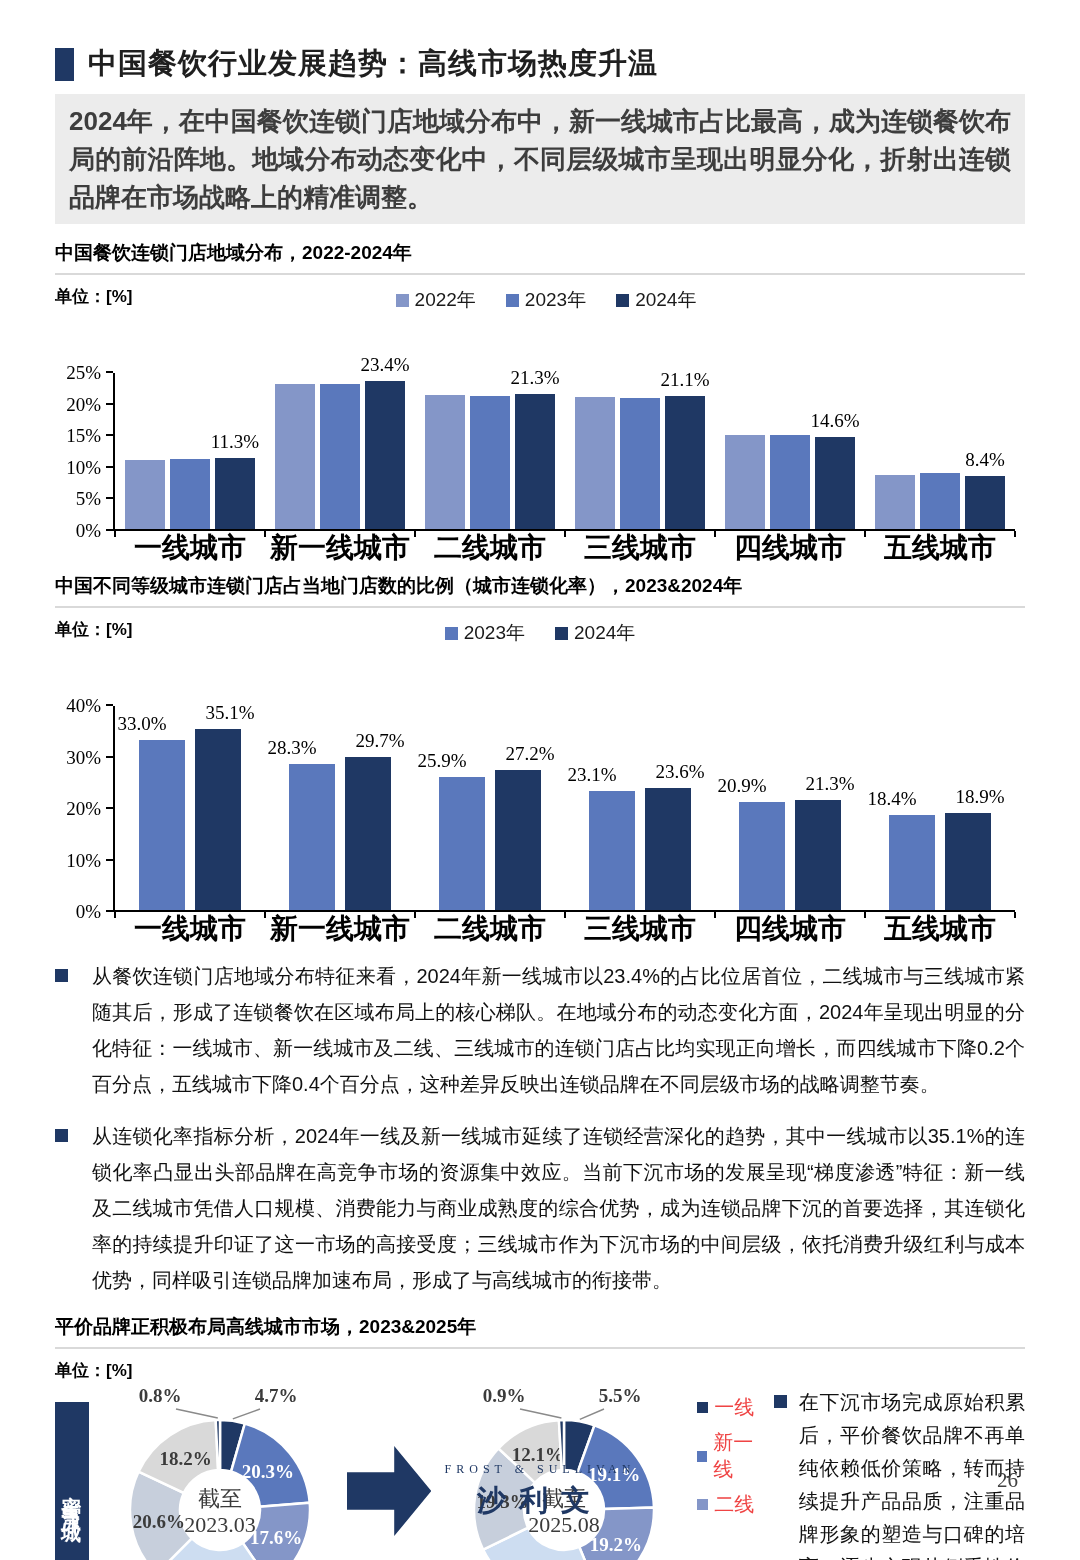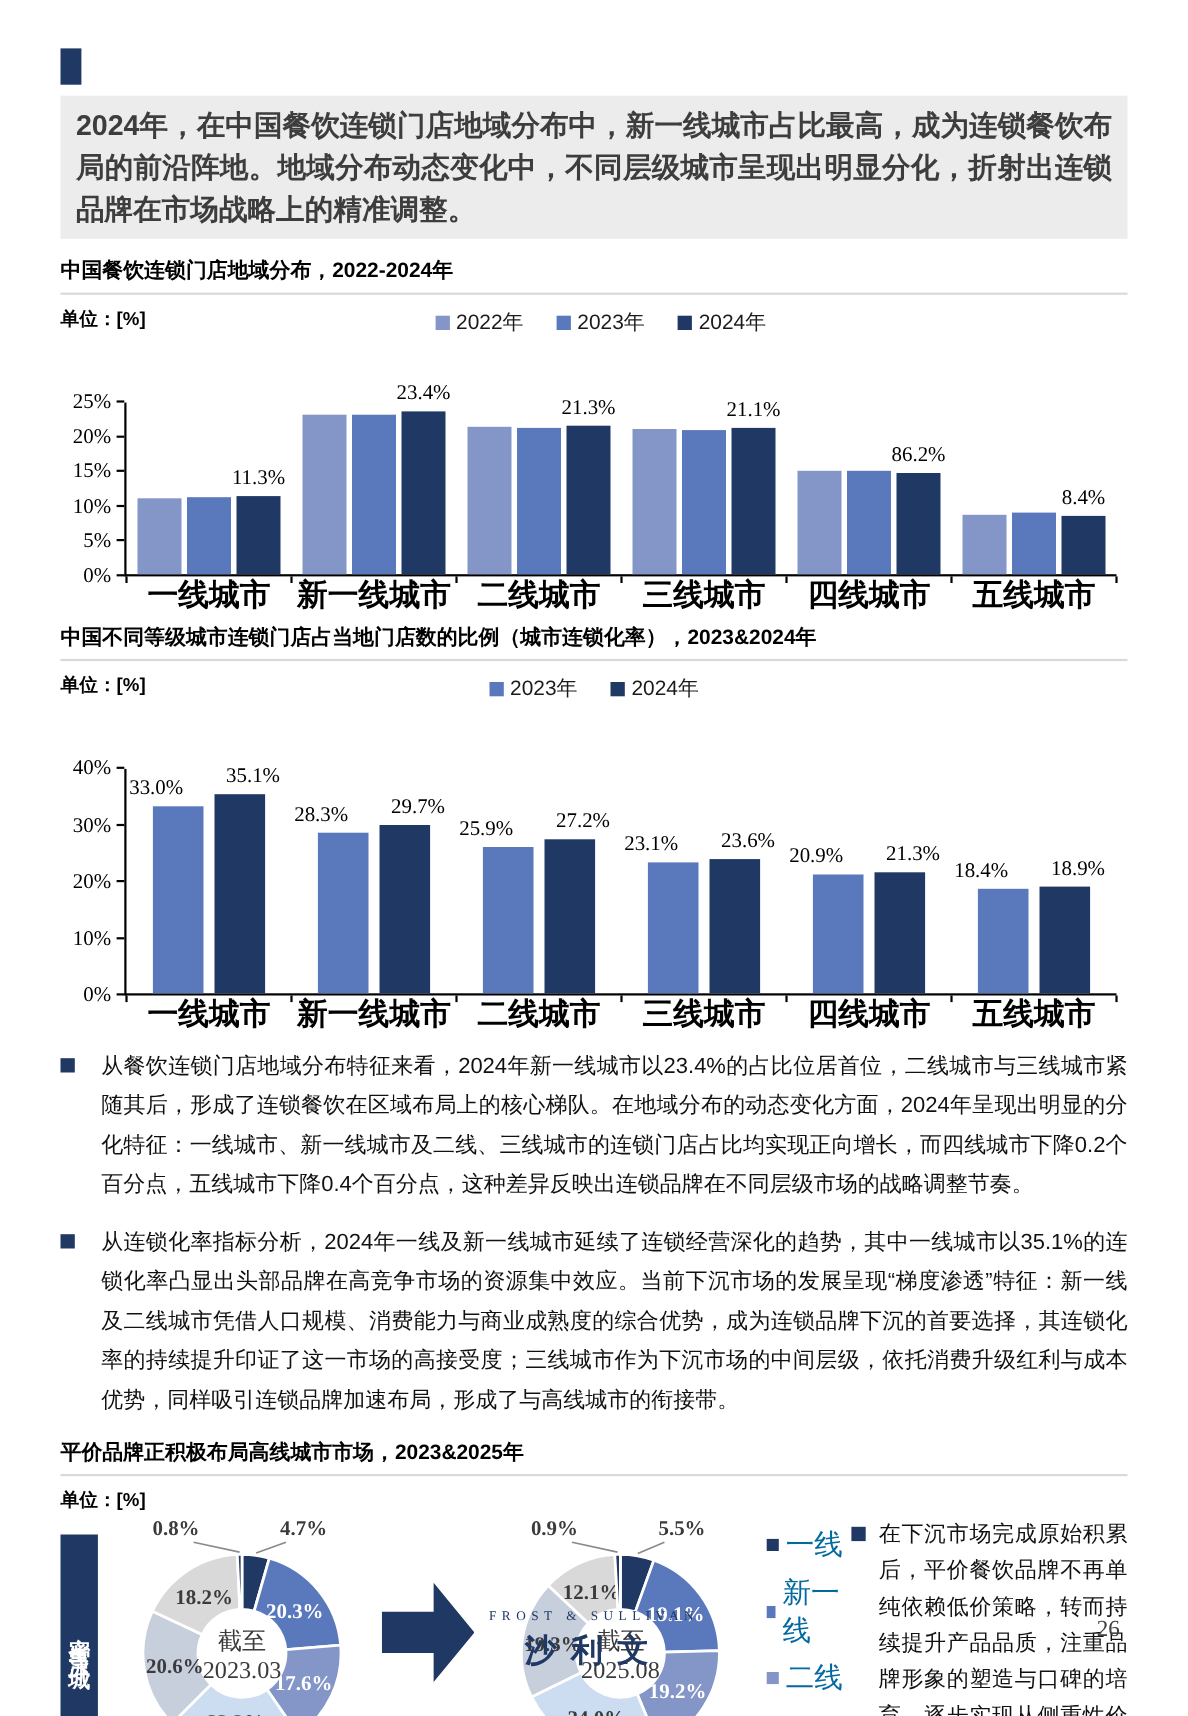--- a/index.html
+++ b/index.html
@@ -25,39 +25,40 @@
   .xlab{font-size:28px;font-weight:bold;color:#000;text-align:center;font-family:"Liberation Sans",sans-serif;}
   .bullets{margin:10px 0 0 0;padding:0;list-style:none;}
   .bullets li{display:flex;gap:24px;margin-bottom:16px;}
   .bmark{flex:0 0 13px;width:13px;height:13px;background:#1f3864;margin-top:11px;}
   .btext{font-size:20px;line-height:36px;text-align:justify;color:#111;}
   .sec3-row{display:flex;align-items:flex-start;margin-top:4px;}
   .brand-tab{width:34px;height:192px;background:#1f3864;color:#fff;writing-mode:vertical-rl;text-orientation:upright;font-size:20px;font-weight:bold;letter-spacing:9px;display:flex;align-items:center;justify-content:center;margin-top:16px;}
   .donut-wrap{width:250px;margin-left:6px;}
   .arrow{width:98px;height:94px;background:#1f3864;clip-path:polygon(0% 30%,56% 30%,56% 2%,100% 50%,56% 98%,56% 70%,0% 70%);margin:58px 2px 0 2px;}
   .pie-legend{display:flex;flex-direction:column;gap:8px;margin:8px 6px 0 8px;width:82px;}
-  .pie-legend .li{display:flex;align-items:center;gap:7px;font-size:26px;color:#0369a1;}
+  .pie-legend .li{display:flex;align-items:center;gap:7px;font-size:20px;color:#ef4444;}
   .note{display:flex;gap:12px;width:292px;margin-top:0;}
   .note .bmark{margin-top:9px;}
   .note .btext{font-size:20px;line-height:33px;}
   .footer{position:absolute;left:0;right:0;top:1462px;text-align:center;}
   .logo-top{font-size:12px;letter-spacing:5px;color:#1f3864;font-family:"Liberation Serif",serif;}
   .logo-main{font-size:29px;font-weight:bold;color:#1f3864;letter-spacing:13px;margin-top:4px;}
   .pageno{position:absolute;right:62px;top:1468px;font-family:"Liberation Serif",serif;font-size:21px;color:#404040;}
   svg text{font-family:"Liberation Serif",serif;}
   .donut-lab{font-weight:bold;}
 </style>
 </head>
 <body>
 
 <div class="page">
 
 
   <div class="title-row">
     <span class="tbar"></span>
+    <h1>中国餐饮行业发展趋势：高线市场热度升温</h1>
   </div>
 
   <div class="intro">2024年，在中国餐饮连锁门店地域分布中，新一线城市占比最高，成为连锁餐饮布局的前沿阵地。地域分布动态变化中，不同层级城市呈现出明显分化，折射出连锁品牌在市场战略上的精准调整。</div>
 
   <section>
     <div class="sec-title">中国餐饮连锁门店地域分布，2022-2024年</div>
     <div class="rule"></div>
     <div class="chart-head">
       <span class="unit">单位：[%]</span>
       <div class="legend" id="legend1">
@@ -117,21 +118,21 @@
         <div class="bc-el" style="left: 865px; width: 40px; bottom: 38px; height: 55.616px; background: rgb(90, 120, 188);"></div>
         <div class="bc-el" style="left: 160px; width: 40px; bottom: 38px; height: 71.416px; background: rgb(31, 56, 100);"></div>
         <div class="bc-el vlab" style="left: 180px; bottom: 114.416px; transform: translateX(-50%);">11.3%</div>
         <div class="bc-el" style="left: 310px; width: 40px; bottom: 38px; height: 147.888px; background: rgb(31, 56, 100);"></div>
         <div class="bc-el vlab" style="left: 330px; bottom: 190.888px; transform: translateX(-50%);">23.4%</div>
         <div class="bc-el" style="left: 460px; width: 40px; bottom: 38px; height: 134.616px; background: rgb(31, 56, 100);"></div>
         <div class="bc-el vlab" style="left: 480px; bottom: 177.616px; transform: translateX(-50%);">21.3%</div>
         <div class="bc-el" style="left: 610px; width: 40px; bottom: 38px; height: 133.352px; background: rgb(31, 56, 100);"></div>
         <div class="bc-el vlab" style="left: 630px; bottom: 176.352px; transform: translateX(-50%);">21.1%</div>
         <div class="bc-el" style="left: 760px; width: 40px; bottom: 38px; height: 92.272px; background: rgb(31, 56, 100);"></div>
-        <div class="bc-el vlab" style="left: 780px; bottom: 135.272px; transform: translateX(-50%);">86.2%</div>
+        <div class="bc-el vlab" style="left: 780px; bottom: 135.272px; transform: translateX(-50%);">14.6%</div>
         <div class="bc-el" style="left: 910px; width: 40px; bottom: 38px; height: 53.088px; background: rgb(31, 56, 100);"></div>
         <div class="bc-el vlab" style="left: 930px; bottom: 96.088px; transform: translateX(-50%);">8.4%</div>
       </div>
   </section>
 
   <section>
     <div class="sec-title">中国不同等级城市连锁门店占当地门店数的比例（城市连锁化率），2023&amp;2024年</div>
     <div class="rule"></div>
     <div class="chart-head">
       <span class="unit">单位：[%]</span>

